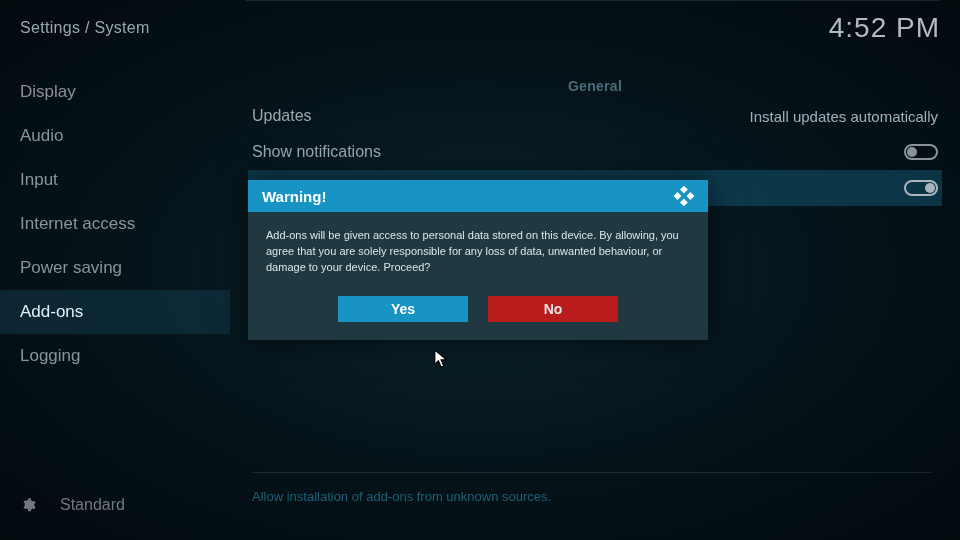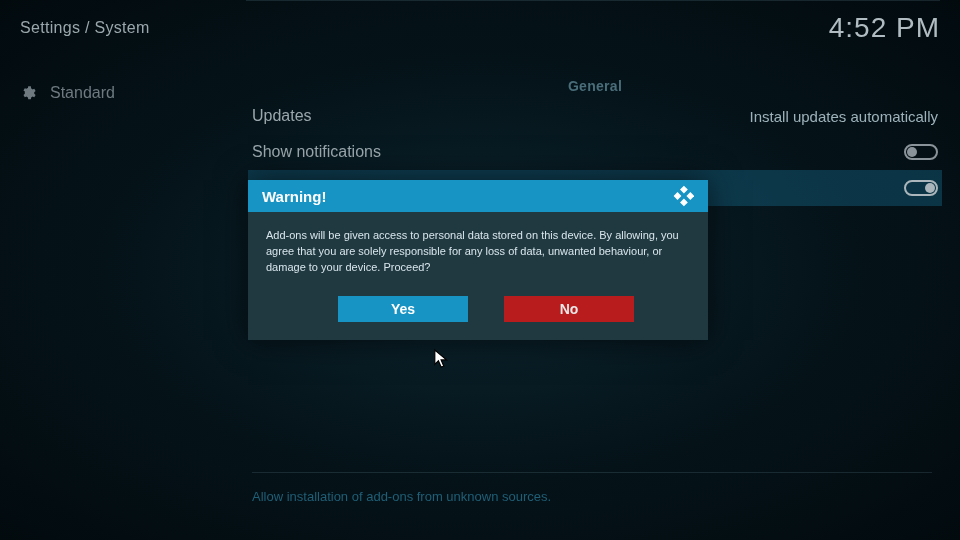--- a/index.html
+++ b/index.html
@@ -23,21 +23,21 @@
     position: absolute; top: 70px; left: 0; width: 230px; bottom: 0;
     display: flex; flex-direction: column;
   }
   .sidebar-items { flex: 1; }
   .sidebar-item {
     height: 44px; line-height: 44px; padding-left: 20px;
     color: #8a9399; font-size: 17px; font-weight: 400;
   }
   .sidebar-item.active { background: rgba(20,60,80,0.5); color: #dff0f8; }
   .sidebar-footer {
-    display: flex; align-items: center; gap: 14px;
+    display: flex; align-items: center; gap: 24px;
     padding: 14px 20px 26px 20px; color: #6e7a80; font-size: 16px;
   }
   .gear { width: 16px; height: 16px; display:inline-block; }
 
   
   .main {
     position: absolute; top: 70px; left: 230px; right: 0; bottom: 0;
     padding: 0 18px;
   }
   .main-divider {
@@ -94,21 +94,21 @@
   .kodi-icon { width: 22px; height: 22px; display:inline-block; }
   .modal-body {
     padding: 16px 18px 6px 18px; color: #d8e6ec; font-size: 11px; line-height: 1.45;
   }
   .modal-actions {
     display: flex; gap: 20px; justify-content: center; padding: 14px 0 18px 0;
   }
   .btn {
     width: 130px; height: 26px; font-size: 14px; font-weight: 600;
     display:flex; align-items:center; justify-content:center;
-    color: #fff; border: none; cursor: pointer; margin-left: 16px;
+    color: #fff; border: none; cursor: pointer;
   }
   .btn-primary { background: #1793c4; }
   .btn-secondary { background: #b91c1c; color: #e8e8e8; }
 
   
   .cursor {
     position: absolute; top: 348px; left: 433px; width: 18px; height: 22px;
     z-index: 50; pointer-events: none;
   }
 </style>
@@ -117,20 +117,29 @@
 
 <div class="screen">
 
   <div class="header">
     <div class="breadcrumb">Settings / System</div>
     <div class="clock">4:52 PM</div>
   </div>
   <div class="main-divider"></div>
 
   <div class="sidebar">
+    <div class="sidebar-items" id="sidebar-items">
+        <div class="sidebar-item">Display</div>
+        <div class="sidebar-item">Audio</div>
+        <div class="sidebar-item">Input</div>
+        <div class="sidebar-item">Internet access</div>
+        <div class="sidebar-item">Power saving</div>
+        <div class="sidebar-item active">Add-ons</div>
+        <div class="sidebar-item">Logging</div>
+      </div>
     <div class="sidebar-footer">
       <span class="gear">
         <svg viewBox="0 0 24 24" width="16" height="16" fill="#6e7a80">
             <path d="M12 8a4 4 0 100 8 4 4 0 000-8zm9.4 4a7.6 7.6 0 00-.1-1.3l2.1-1.6-2-3.4-2.5 1a7.6 7.6 0 00-2.2-1.3L16.3 2h-4l-.4 2.6A7.6 7.6 0 009.7 5.8l-2.5-1-2 3.4 2.1 1.6A7.6 7.6 0 007.2 12c0 .4 0 .9.1 1.3l-2.1 1.6 2 3.4 2.5-1c.7.5 1.4 1 2.2 1.3l.4 2.6h4l.4-2.6c.8-.3 1.5-.8 2.2-1.3l2.5 1 2-3.4-2.1-1.6c.1-.4.1-.9.1-1.3z"></path>
           </svg>
       </span>
       <span>Standard</span>
     </div>
   </div>
 

